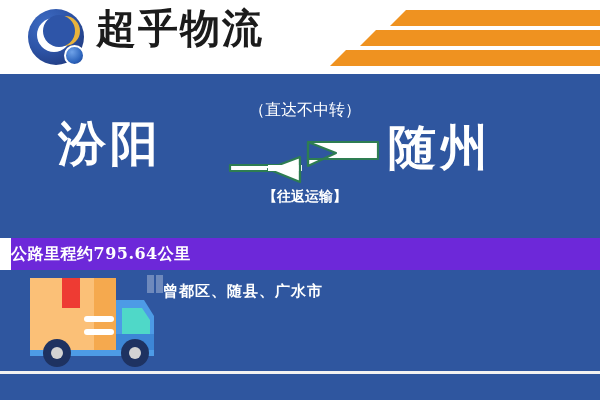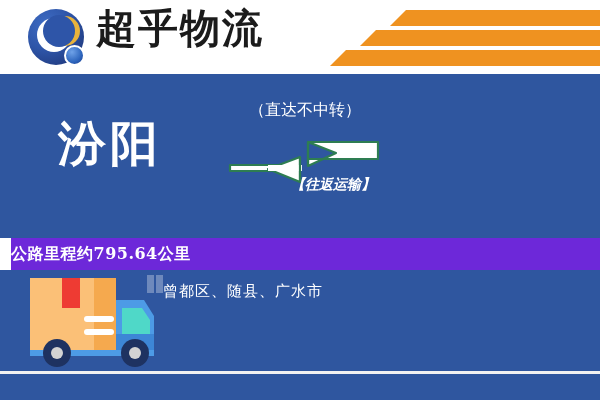--- a/index.html
+++ b/index.html
@@ -69,43 +69,43 @@
   }
   .city-from{left:58px;font-family:Liberation Mono, monospace;}
   .city-to{left:388px;}
 
   .note-top{
     position:absolute;left:240px;top:26px;width:130px;text-align:center;
     font-family:"DejaVu Serif","Liberation Serif",serif;
     font-size:16px;color:#ffffff;white-space:nowrap;
   }
   .note-bottom{
-    position:absolute;left:235px;top:102px;width:140px;text-align:right;
+    position:absolute;left:235px;top:114px;width:140px;text-align:center;
     font-family:"DejaVu Serif","Liberation Serif",serif;
-    font-size:14px;font-weight:bold;color:#ffffff;white-space:nowrap;font-style:italic;
+    font-size:14px;font-weight:bold;color:#ffffff;white-space:nowrap;
   }
   .arrows{position:absolute;left:228px;top:66px;width:152px;height:44px;}
 
   
   .infobar{
     position:absolute;left:11px;top:238px;width:600px;height:32px;background:#6d28d9;
     display:flex;align-items:center;justify-content:flex-start;
   }
   .infobar-text{
     font-family:"DejaVu Serif","Liberation Serif",serif;
     font-size:16px;font-weight:bold;color:#ffffff;white-space:nowrap;letter-spacing:.5px;
   }
   .infobar-gap{display:inline-block;width:14px;}
 
   
   .bottom{position:absolute;left:0;top:270px;width:600px;height:130px;background:#2F569F;}
   .areas{
     position:absolute;left:163px;top:12px;
     font-family:"DejaVu Serif","Liberation Serif",serif;
-    font-size:15px;font-weight:normal;color:#ffffff;white-space:nowrap;letter-spacing:1px;
+    font-size:15px;font-weight:bold;color:#ffffff;white-space:nowrap;letter-spacing:1px;
   }
   .ground{position:absolute;left:0;top:101px;width:600px;height:3px;background:#F2F2F2;}
   .watermark{
     position:absolute;left:146px;top:4px;width:18px;height:20px;
     opacity:.30;
   }
   .truck{position:absolute;left:22px;top:2px;width:150px;height:102px;}
 </style>
 </head>
 <body>
@@ -138,20 +138,21 @@
     <svg class="arrows" viewBox="0 0 152 44">
       <path d="M 80 2 L 150 2 L 150 19 L 80 19 Z M 80 2 L 80 26 L 108 13 Z" fill="#ffffff" stroke="#2E7D52" stroke-width="2.2" stroke-linejoin="round"></path>
       <path d="M 2 31 L 72 31 L 72 25 L 2 25 Z" fill="#ffffff" stroke="#2E7D52" stroke-width="2.2" stroke-linejoin="round"></path>
       <path d="M 72 42 L 72 17 L 40 29 Z" fill="#ffffff" stroke="#2E7D52" stroke-width="2.2" stroke-linejoin="round"></path>
       <rect x="40" y="25" width="34" height="6" fill="#ffffff"></rect>
       <path d="M 72 17 L 72 42" stroke="#2E7D52" stroke-width="2.2"></path>
       <path d="M 80 2 L 80 26" stroke="#2E7D52" stroke-width="2.2"></path>
     </svg>
 
     <div class="note-bottom">【往返运输】</div>
+    <div class="city city-to">随州</div>
   </div>
 
   <div class="infobar">
     <span class="infobar-text">公路里程约795.64公里</span>
     <span class="infobar-gap"></span>
   </div>
 
   <div class="bottom">
     <div class="areas">曾都区、随县、广水市</div>
 

